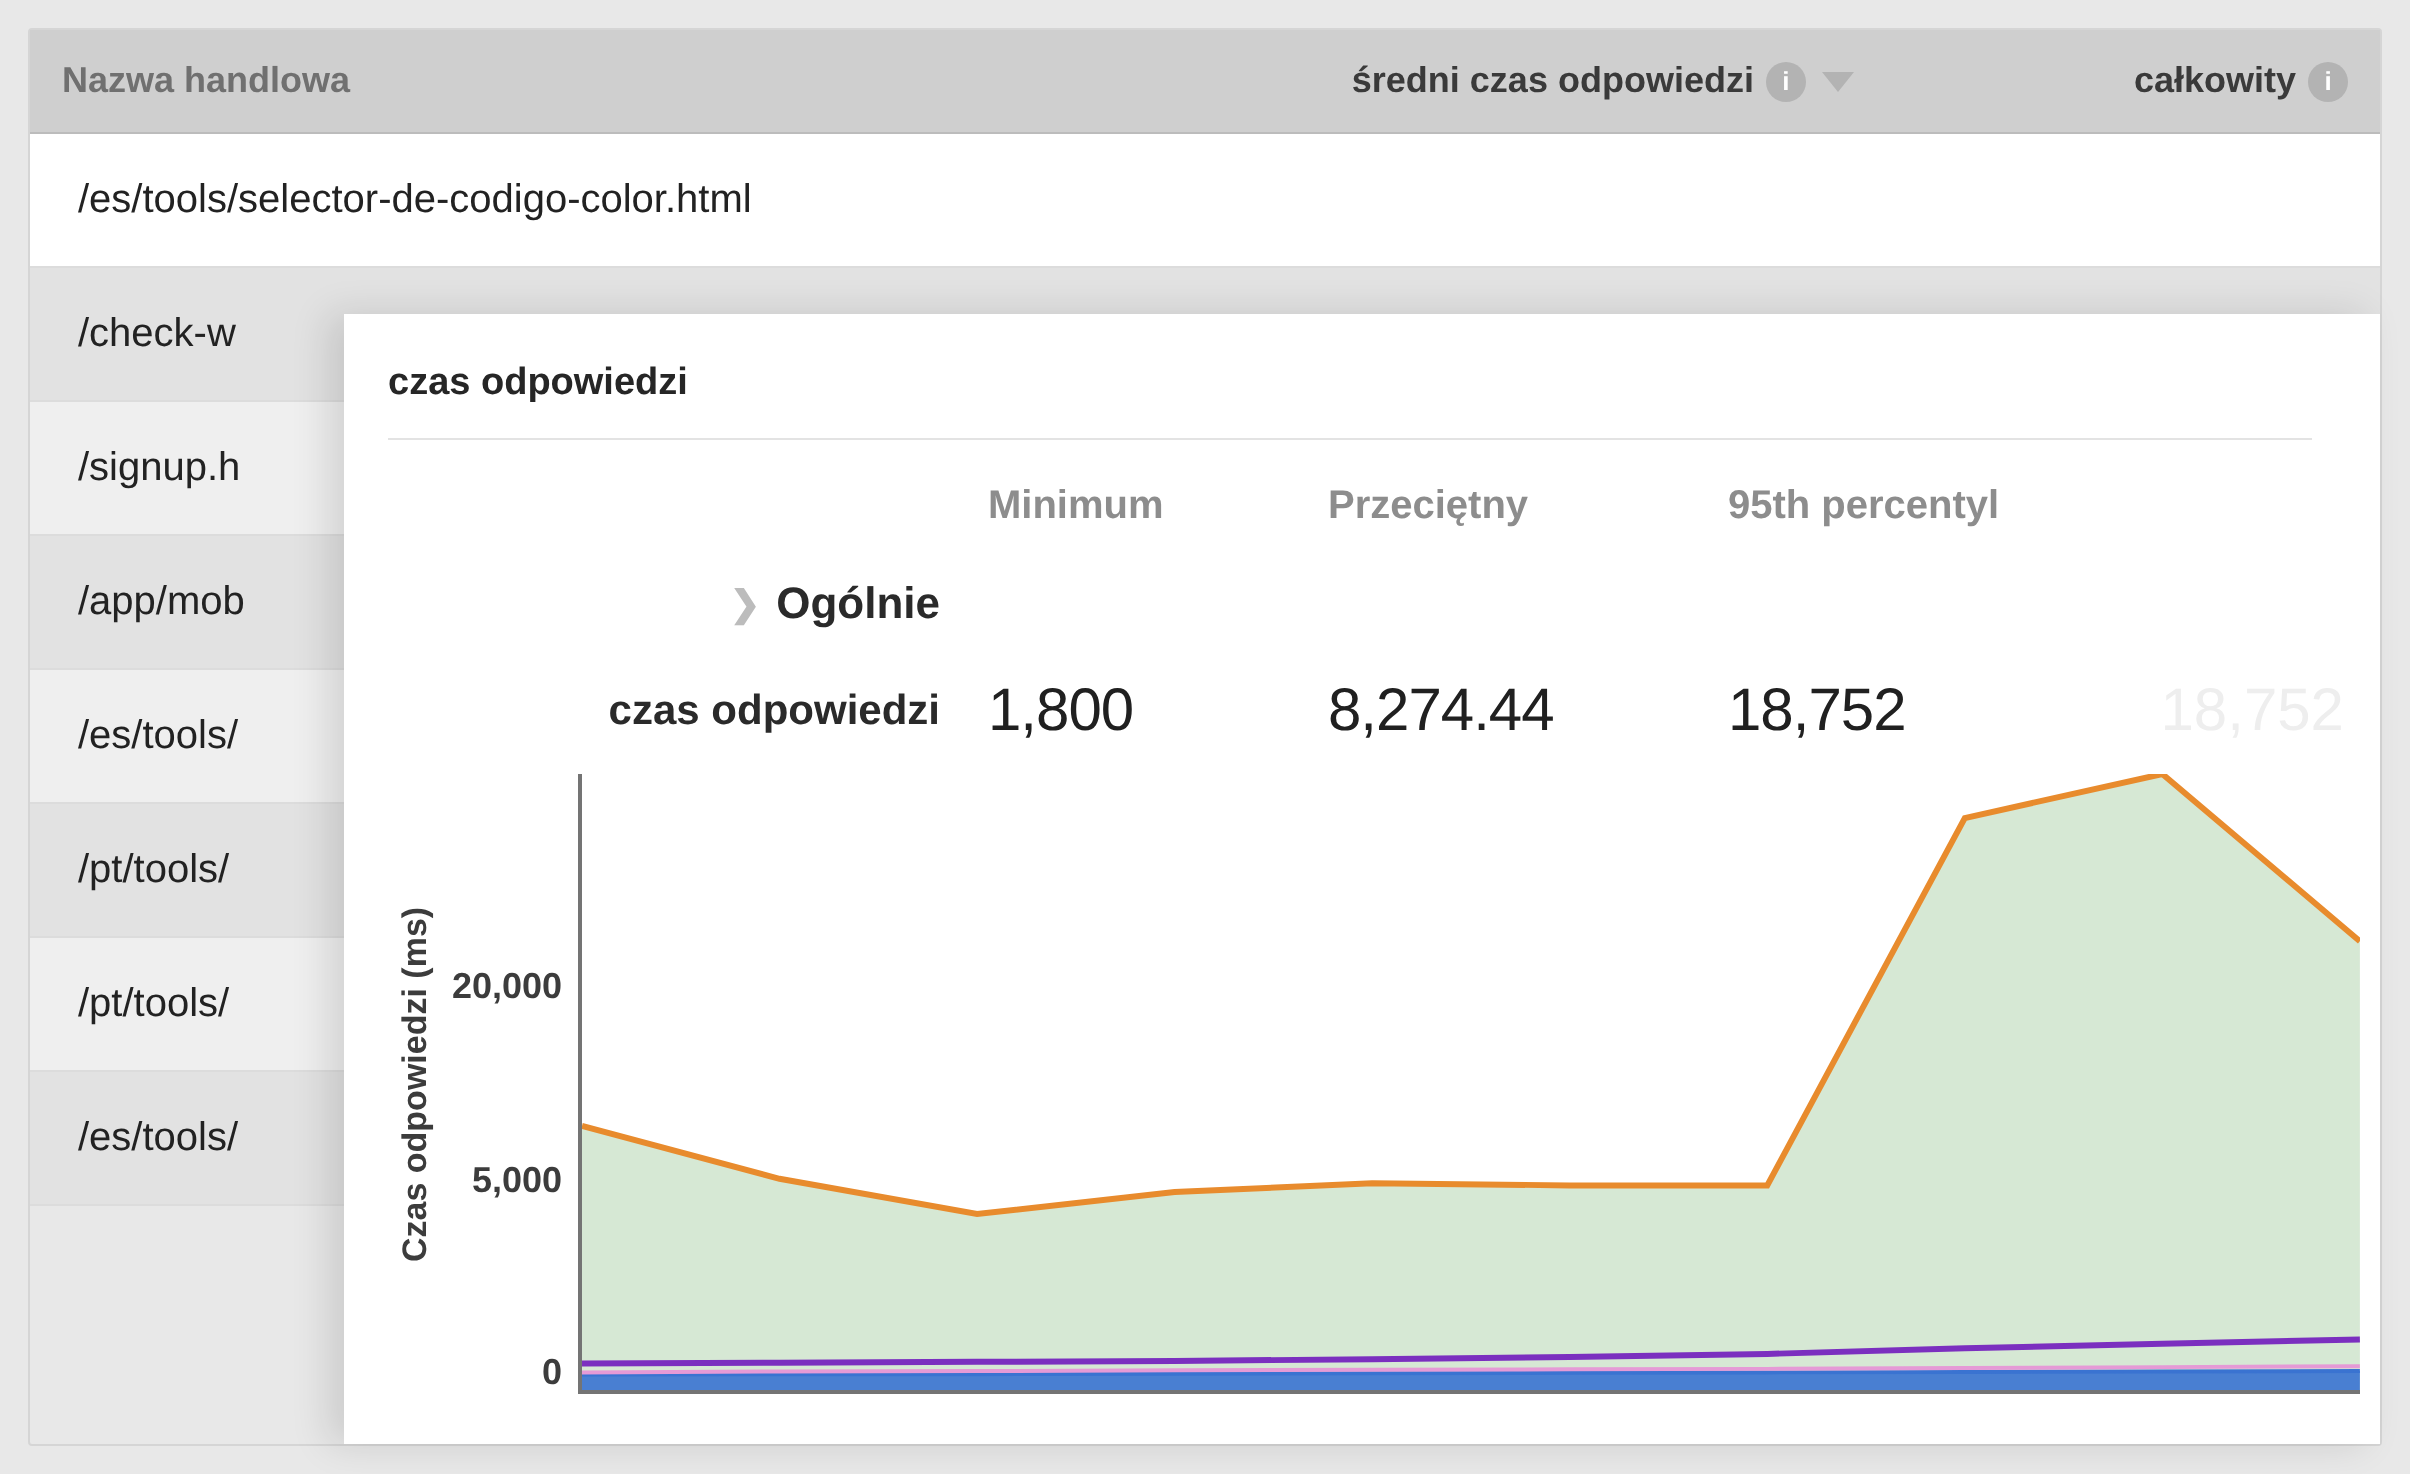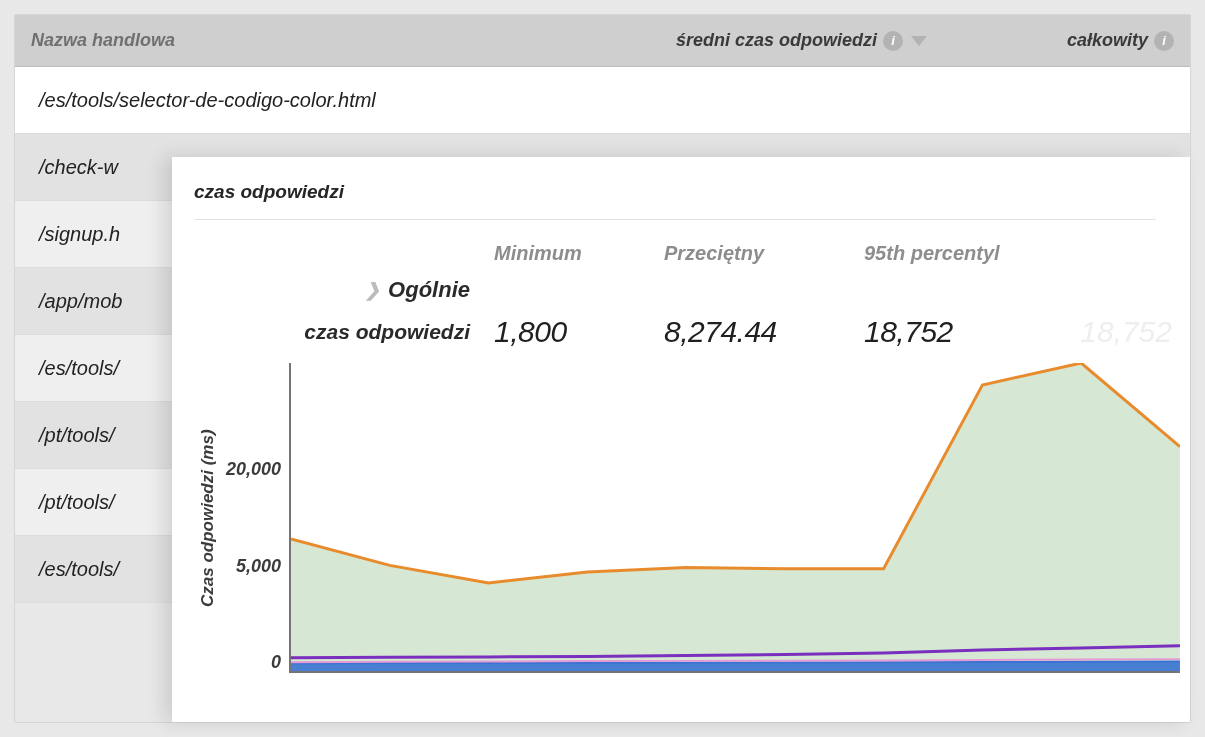--- a/index.html
+++ b/index.html
@@ -10,21 +10,20 @@
     height: 737px;
     overflow: hidden;
     position: relative;
   }
   .outer {
     position: absolute;
     inset: 14px;
     background: #e8e8e8;
     border: 1px solid #d5d5d5;
     border-radius: 2px;
-    font-style: italic;
   }
   .header-row {
     display: flex;
     align-items: center;
     height: 52px;
     background: #cfcfcf;
     border-bottom: 1px solid #bcbcbc;
     padding: 0 16px;
   }
   .header-left {
@@ -97,21 +96,21 @@
     font-weight: 700;
     color: #262626;
     padding-bottom: 16px;
     border-bottom: 1px solid #e3e3e3;
     margin-right: 24px;
   }
   .stats-block {
     display: grid;
     grid-template-columns: 300px 170px 200px 180px 1fr;
     align-items: center;
-    row-gap: 12px;
+    row-gap: 24px;
     padding: 22px 0 8px 0;
   }
   .stat-head {
     color: #8d8d8d;
     font-size: 20px;
     font-weight: 600;
   }
   .overall-label {
     display: flex;
     align-items: center;

